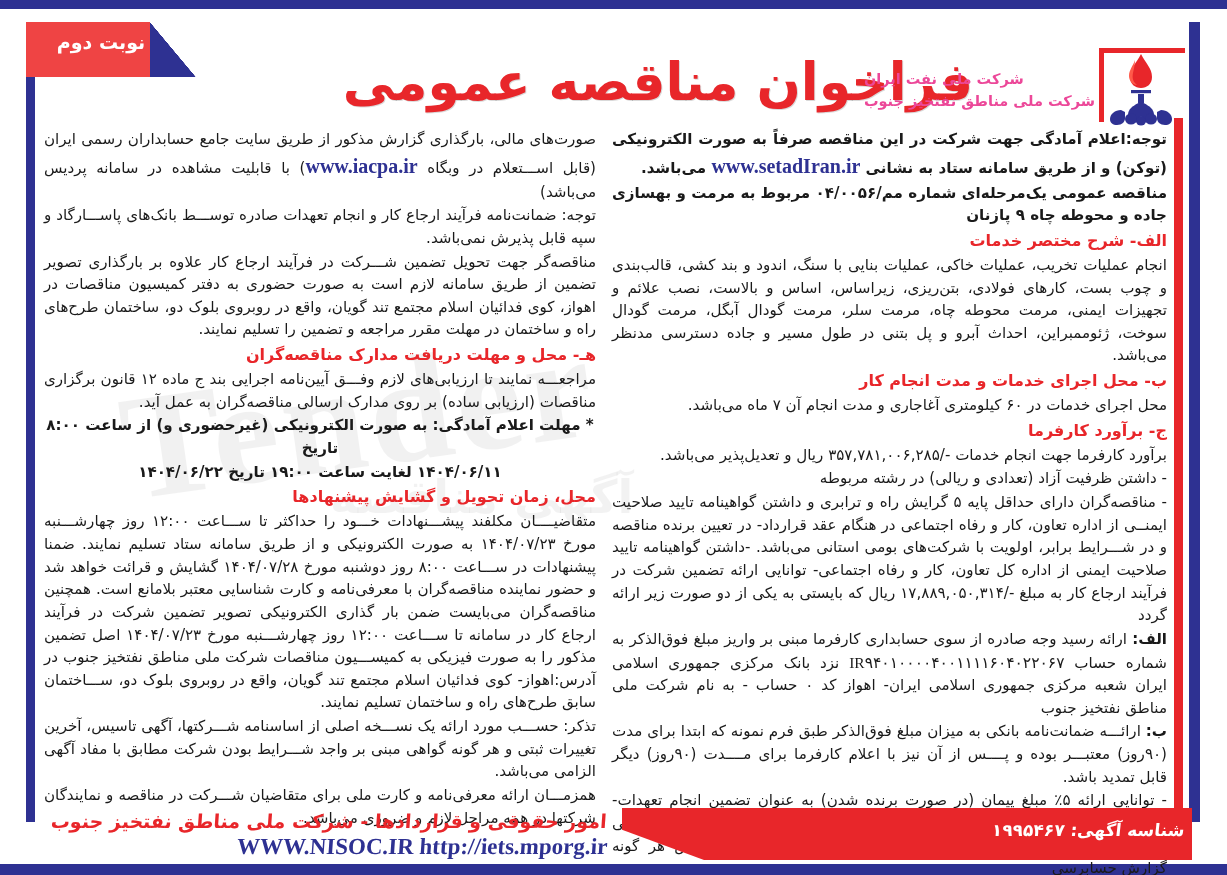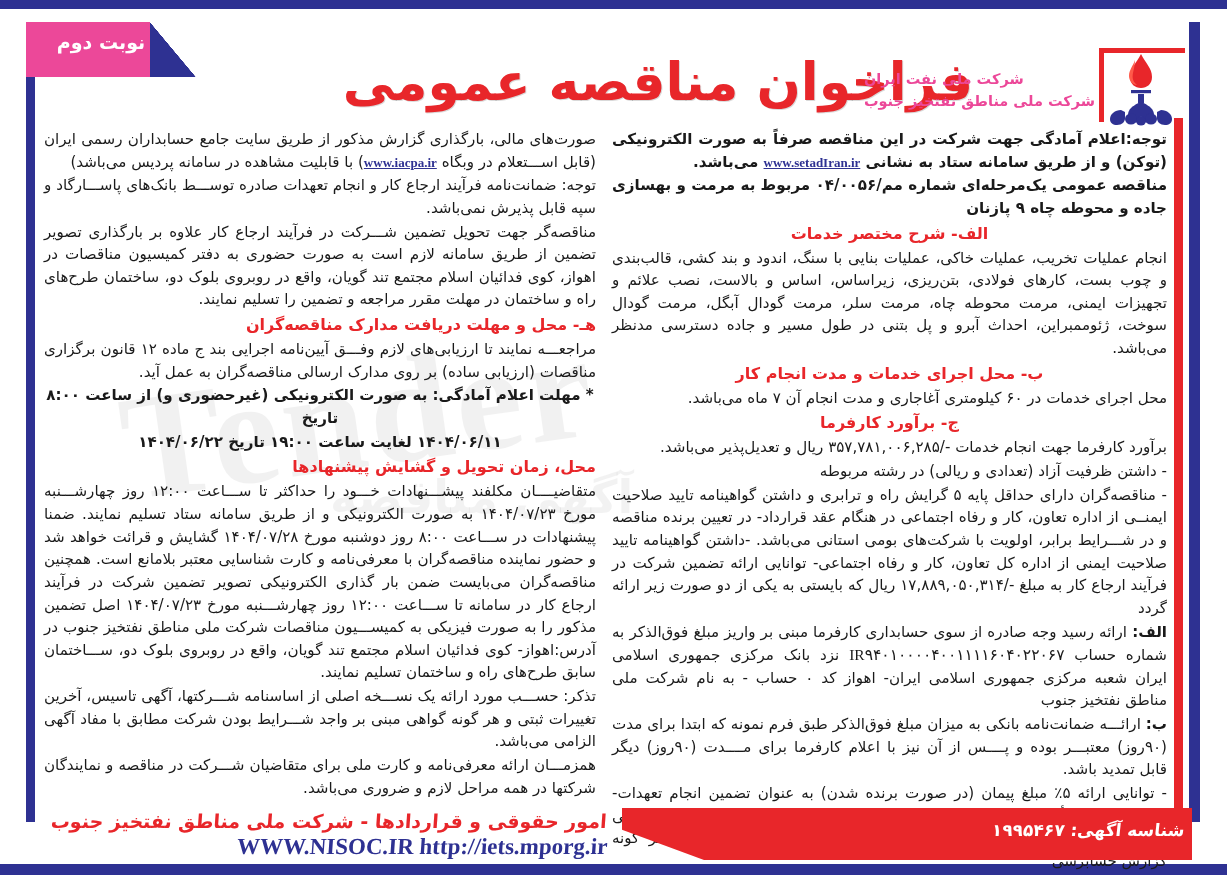--- a/index.html
+++ b/index.html
@@ -49,21 +49,21 @@
     right: 44px; top: 118px;
     width: 9px; height: 704px;
     background: #e8262a;
   }
 
   
   .ribbon {
     position: absolute;
     left: 26px; top: 22px;
     width: 150px; height: 55px;
-    background: #ec4899;
+    background: #ef4444;
     color: #ffffff;
     font-size: 19px;
     font-weight: bold;
     display: flex;
     align-items: center;
     justify-content: center;
     padding-bottom: 16px;
     box-sizing: border-box;
     z-index: 4;
   }
@@ -142,33 +142,32 @@
     margin: 0 0 1px 0;
   }
   .sec-head {
     color: #e8262a;
     font-weight: bold;
     font-size: 16px;
     text-align: right;
     margin: 2px 0 1px 0;
   }
   .sec-head-right {
-    text-align: center;
+    text-align: right;
   }
   .bold {
     font-weight: bold;
   }
   .latin {
     font-family: "Liberation Serif", "DejaVu Serif", serif;
     font-weight: bold;
     color: #2e3192;
     direction: ltr;
     unicode-bidi: embed;
-    font-size: 13px;
-    text-decoration: underline;
+    font-size: 20px;
   }
   .latin-black {
     font-family: "Liberation Serif", "DejaVu Serif", serif;
     direction: ltr;
     unicode-bidi: embed;
     font-size: 15.5px;
   }
   .center {
     text-align: center;
   }

